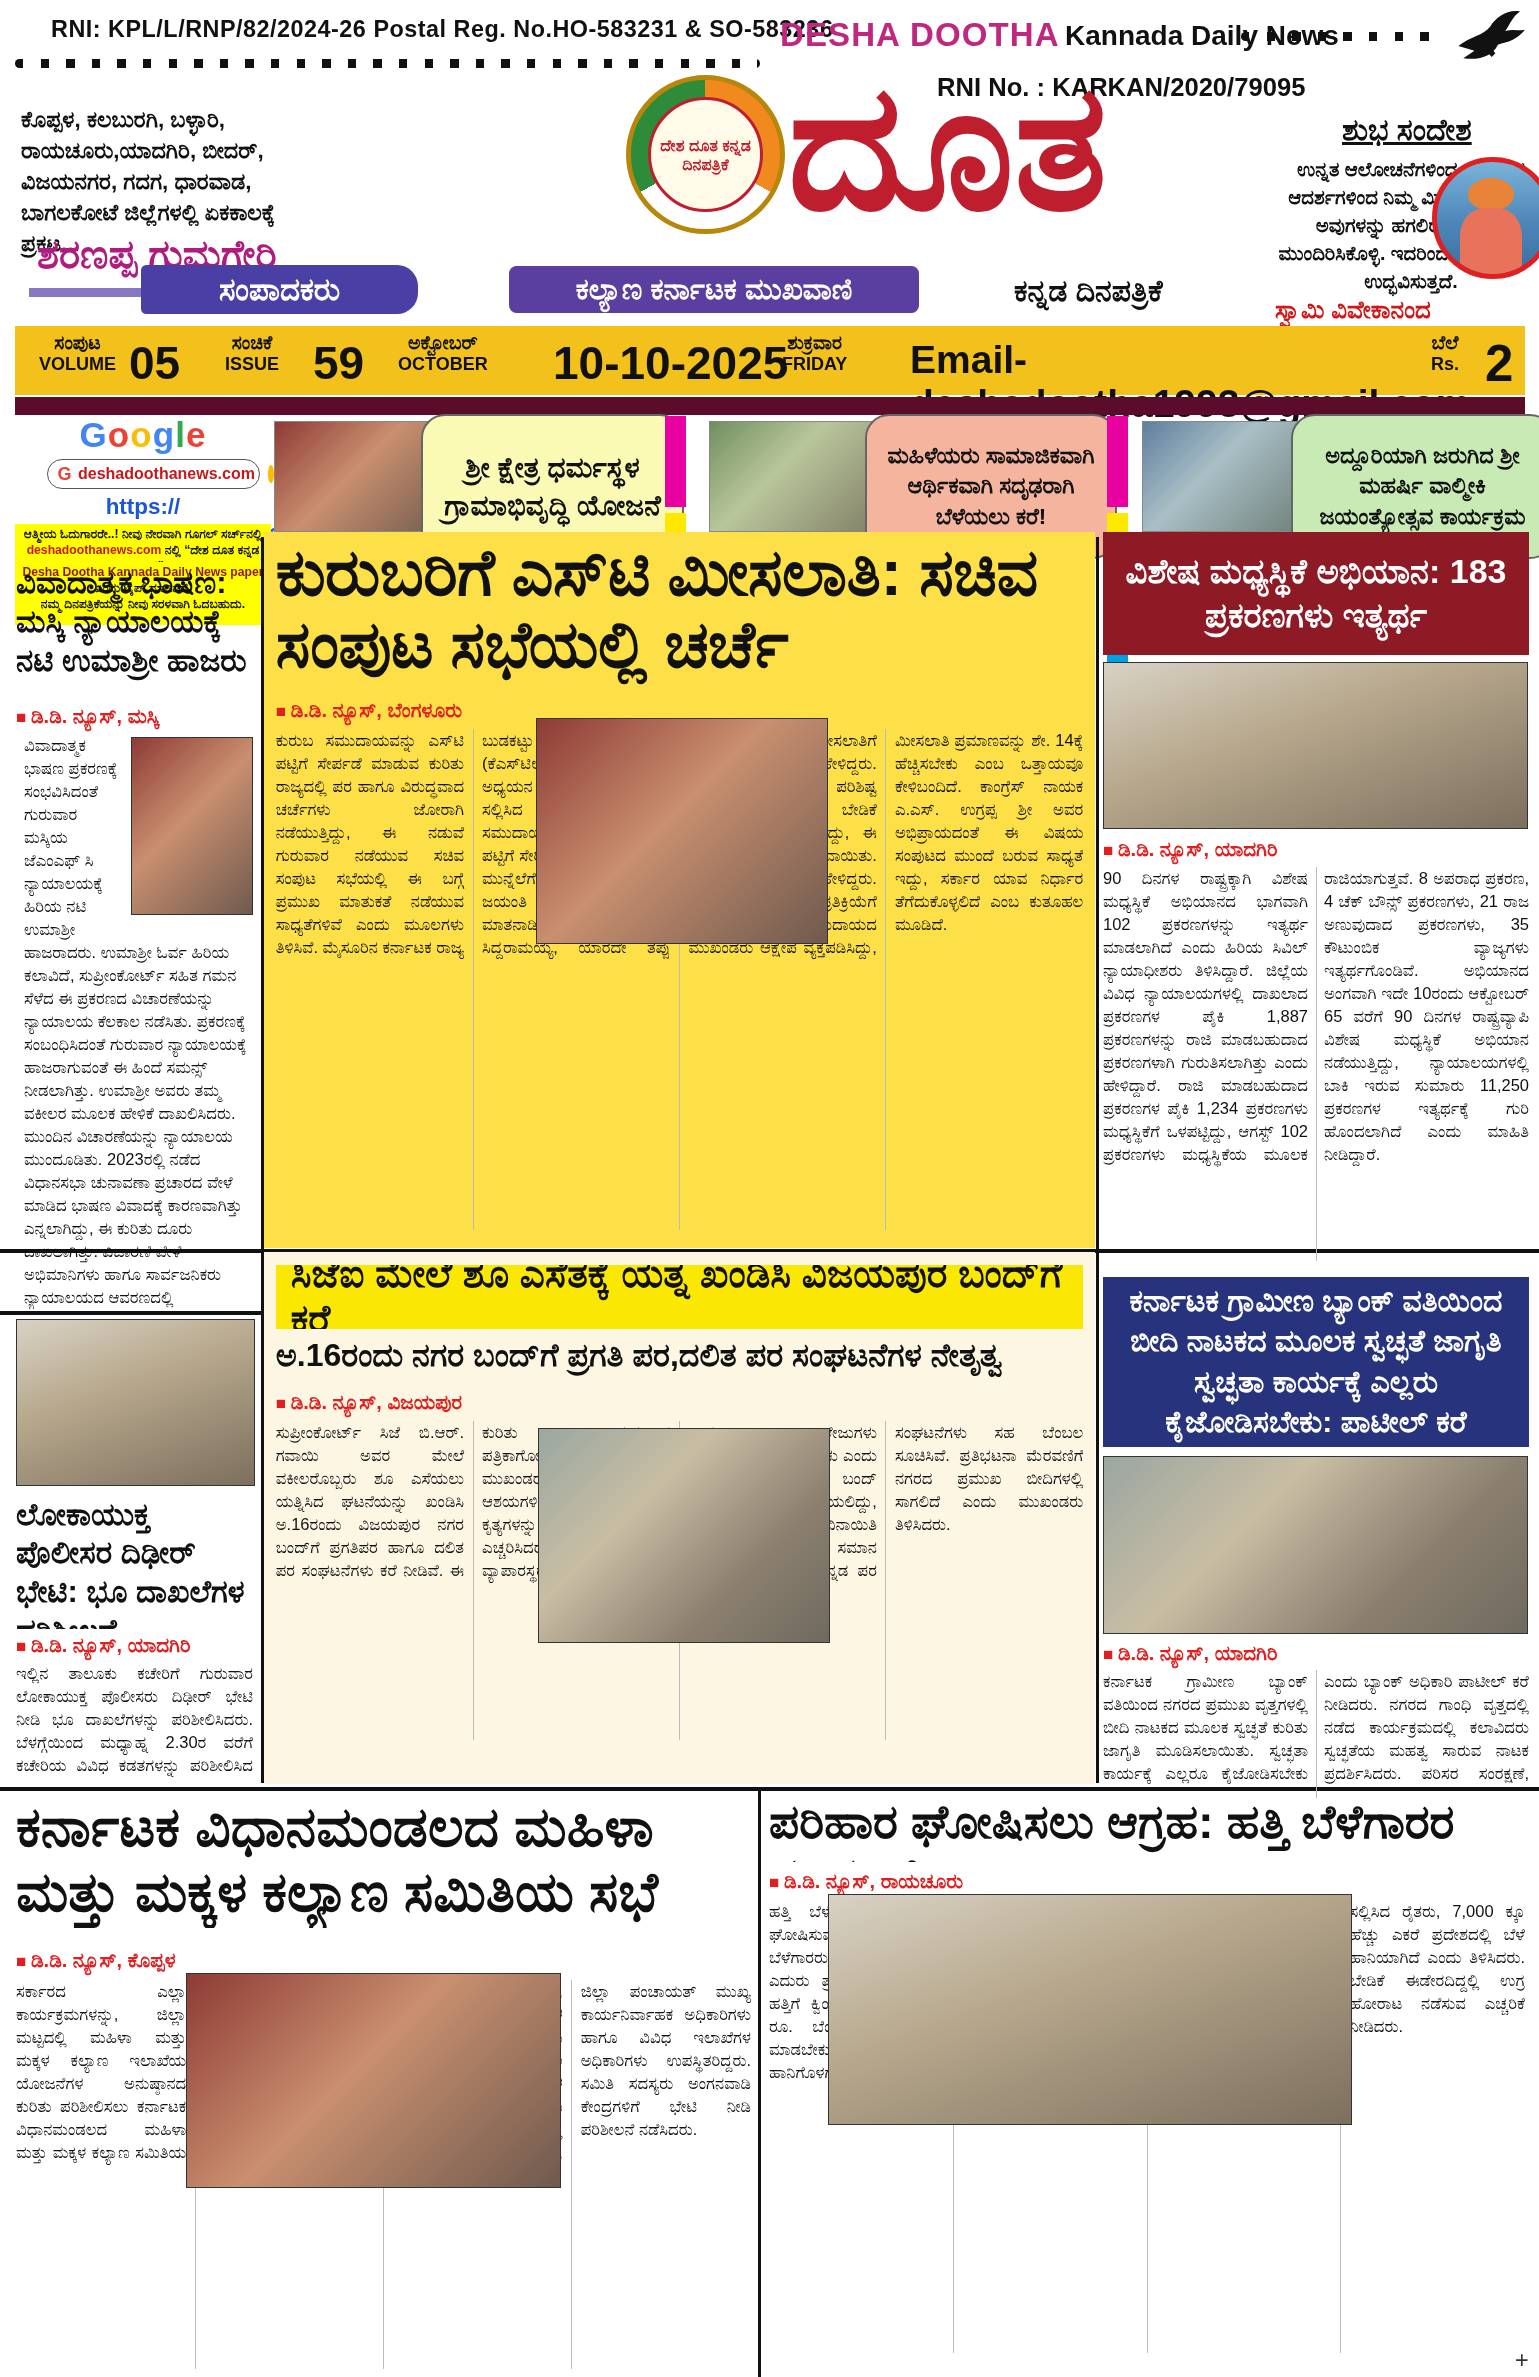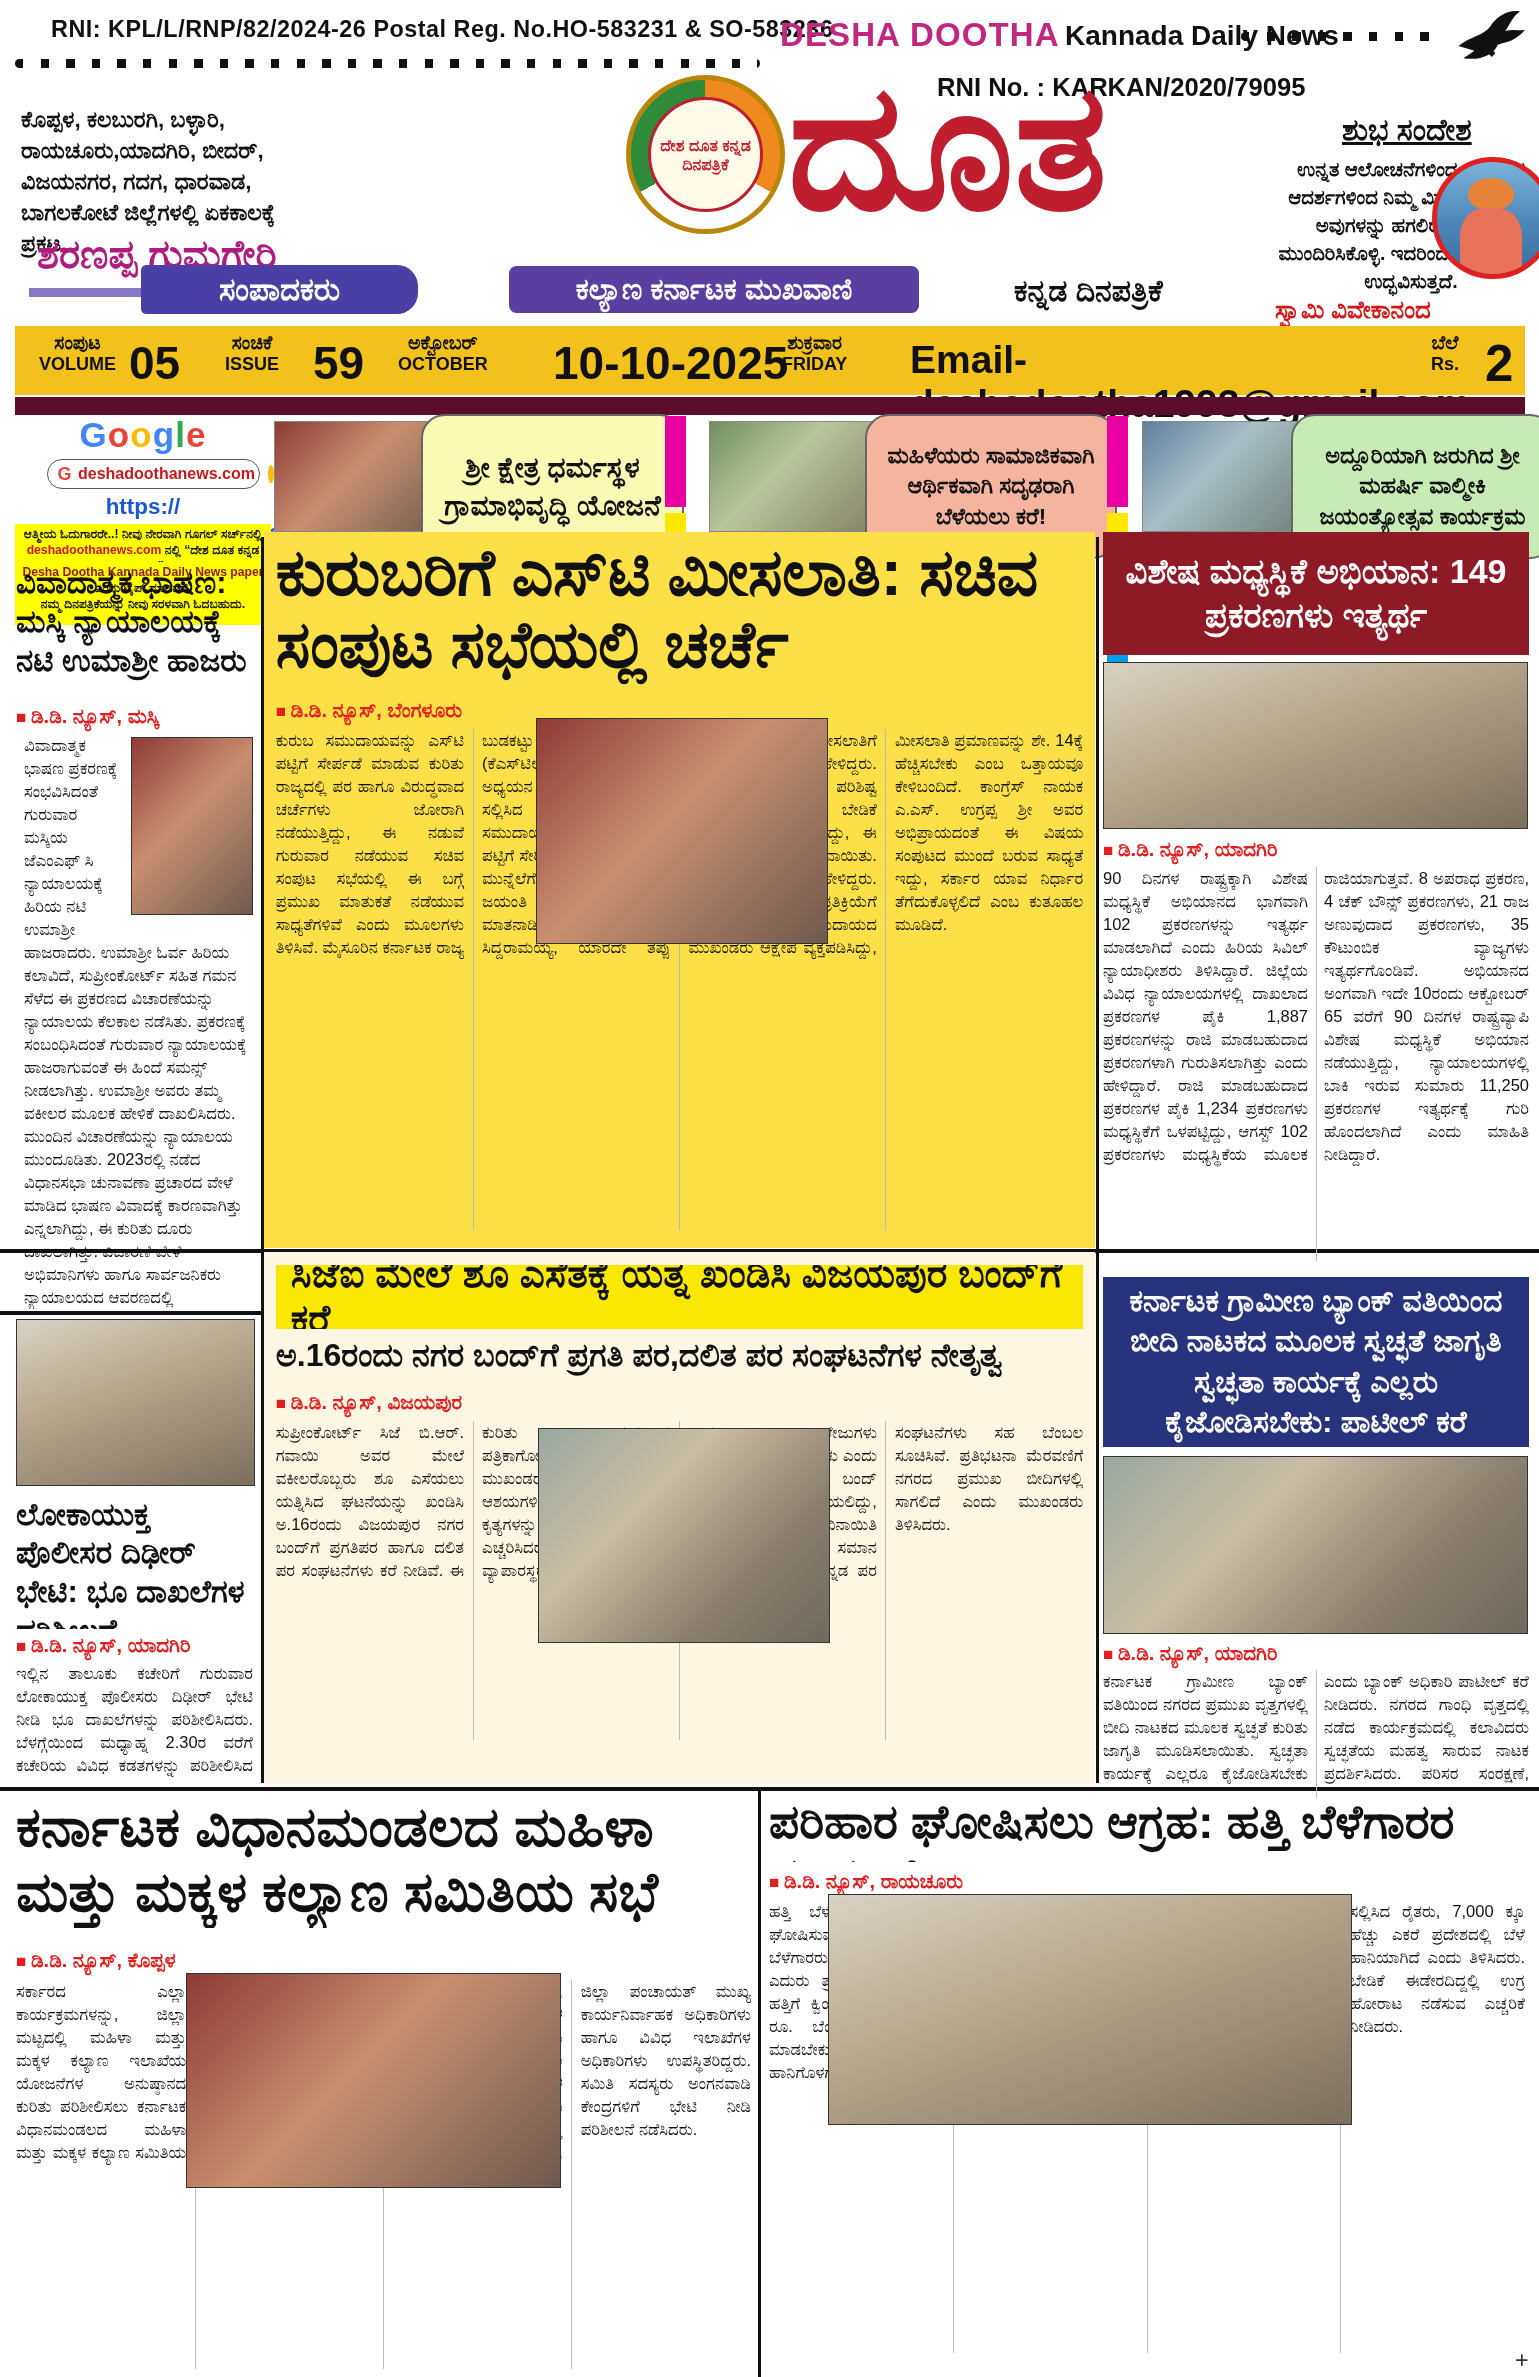--- a/index.html
+++ b/index.html
@@ -232,21 +232,21 @@
   </div>
 
   <div class="abs lead-bg" style="left:264px;top:532px;width:831px;height:716px;">
     <div class="lead-hl clip" style="margin:5.3px 11.7px 0;height:152px;">ಕುರುಬರಿಗೆ ಎಸ್‌ಟಿ ಮೀಸಲಾತಿ: ಸಚಿವ ಸಂಪುಟ ಸಭೆಯಲ್ಲಿ ಚರ್ಚೆ</div>
     <div class="byline" style="margin:9.6px 11.7px 0;">ಡಿ.ಡಿ. ನ್ಯೂಸ್, ಬೆಂಗಳೂರು</div>
     <div class="bodytxt col4 clip" style="margin:7.5px 11.7px 0;height:501px;">ಕುರುಬ ಸಮುದಾಯವನ್ನು ಎಸ್‌ಟಿ ಪಟ್ಟಿಗೆ ಸೇರ್ಪಡೆ ಮಾಡುವ ಕುರಿತು ರಾಜ್ಯದಲ್ಲಿ ಪರ ಹಾಗೂ ವಿರುದ್ಧವಾದ ಚರ್ಚೆಗಳು ಜೋರಾಗಿ ನಡೆಯುತ್ತಿದ್ದು, ಈ ನಡುವೆ ಗುರುವಾರ ನಡೆಯುವ ಸಚಿವ ಸಂಪುಟ ಸಭೆಯಲ್ಲಿ ಈ ಬಗ್ಗೆ ಪ್ರಮುಖ ಮಾತುಕತೆ ನಡೆಯುವ ಸಾಧ್ಯತೆಗಳಿವೆ ಎಂದು ಮೂಲಗಳು ತಿಳಿಸಿವೆ. ಮೈಸೂರಿನ ಕರ್ನಾಟಕ ರಾಜ್ಯ ಬುಡಕಟ್ಟು ಸಂಶೋಧನಾ ಸಂಸ್ಥೆ (ಕೆಎಸ್‌ಟಿಆರ್‌ಐ) ಕುಲಶಾಸ್ತ್ರೀಯ ಅಧ್ಯಯನ ವರದಿಯನ್ನು ಸರ್ಕಾರಕ್ಕೆ ಸಲ್ಲಿಸಿದ ಬೆನ್ನಲ್ಲೇ ಕುರುಬ ಸಮುದಾಯವನ್ನು ಪರಿಶಿಷ್ಟ ಪಂಗಡ ಪಟ್ಟಿಗೆ ಸೇರಿಸುವ ಕುರಿತ ಚರ್ಚೆ ಮತ್ತೆ ಮುನ್ನೆಲೆಗೆ ಬಂದಿದೆ. ನಡೆದ ವಾಲ್ಮೀಕಿ ಜಯಂತಿ ಕಾರ್ಯಕ್ರಮದಲ್ಲಿ ಮಾತನಾಡಿದ ಮುಖ್ಯಮಂತ್ರಿ ಸಿದ್ದರಾಮಯ್ಯ, ಯಾರದೇ ತಪ್ಪು ಮಾಡದয়ಾ ಅವರ ಮೀಸಲಾತಿಗೆ ಧಕ್ಕೆ ಆಗುವುದಿಲ್ಲ ಎಂದು ಹೇಳಿದ್ದರು. ಕುರುಬ ಸಮುದಾಯವನ್ನು ಪರಿಶಿಷ್ಟ ಪಂಗಡಕ್ಕೆ ಸೇರಿಸಬೇಕೆಂಬ ಬೇಡಿಕೆ ಹಲವು ವರ್ಷಗಳಿಂದ ಇದ್ದು, ಈ ಕುರಿತು ಅಧ್ಯಯನ ಅಗತ್ಯವಾಯಿತು. ಮಂಗಳವಾರ ಹೇಳಿದ್ದರು. ಮುಖ್ಯಮಂತ್ರಿಗಳ ಈ ಪ್ರತಿಕ್ರಿಯೆಗೆ ವಾಲ್ಮೀಕಿ ಸಮುದಾಯದ ಮುಖಂಡರು ಆಕ್ಷೇಪ ವ್ಯಕ್ತಪಡಿಸಿದ್ದು, ಮೀಸಲಾತಿ ಪ್ರಮಾಣವನ್ನು ಶೇ. 14ಕ್ಕೆ ಹೆಚ್ಚಿಸಬೇಕು ಎಂಬ ಒತ್ತಾಯವೂ ಕೇಳಿಬಂದಿದೆ. ಕಾಂಗ್ರೆಸ್ ನಾಯಕ ಎ.ಎಸ್. ಉಗ್ರಪ್ಪ ಶ್ರೀ ಅವರ ಅಭಿಪ್ರಾಯದಂತೆ ಈ ವಿಷಯ ಸಂಪುಟದ ಮುಂದೆ ಬರುವ ಸಾಧ್ಯತೆ ಇದ್ದು, ಸರ್ಕಾರ ಯಾವ ನಿರ್ಧಾರ ತೆಗೆದುಕೊಳ್ಳಲಿದೆ ಎಂಬ ಕುತೂಹಲ ಮೂಡಿದೆ.</div>
     <div class="abs photo red photo-frame" style="left:272px;top:186px;width:290px;height:224px;"></div>
   </div>
 
   <div class="abs" style="left:1103px;top:532px;width:426px;">
-    <div class="maroon-box clip" style="height:112px;">ವಿಶೇಷ ಮಧ್ಯಸ್ಥಿಕೆ ಅಭಿಯಾನ: 149 ಪ್ರಕರಣಗಳು ಇತ್ಯರ್ಥ</div>
+    <div class="maroon-box clip" style="height:112px;">ವಿಶೇಷ ಮಧ್ಯಸ್ಥಿಕೆ ಅಭಿಯಾನ: 183 ಪ್ರಕರಣಗಳು ಇತ್ಯರ್ಥ</div>
     <div class="photo hall photo-frame" style="width:423px;height:165px;margin-top:7.5px;"></div>
     <div class="byline" style="margin-top:8.5px;">ಡಿ.ಡಿ. ನ್ಯೂಸ್, ಯಾದಗಿರಿ</div>
     <div class="bodytxt col2 clip" style="height:394px;margin-top:6.4px;">90 ದಿನಗಳ ರಾಷ್ಟ್ರಕ್ಕಾಗಿ ವಿಶೇಷ ಮಧ್ಯಸ್ಥಿಕೆ ಅಭಿಯಾನದ ಭಾಗವಾಗಿ 102 ಪ್ರಕರಣಗಳನ್ನು ಇತ್ಯರ್ಥ ಮಾಡಲಾಗಿದೆ ಎಂದು ಹಿರಿಯ ಸಿವಿಲ್ ನ್ಯಾಯಾಧೀಶರು ತಿಳಿಸಿದ್ದಾರೆ. ಜಿಲ್ಲೆಯ ವಿವಿಧ ನ್ಯಾಯಾಲಯಗಳಲ್ಲಿ ದಾಖಲಾದ ಪ್ರಕರಣಗಳ ಪೈಕಿ 1,887 ಪ್ರಕರಣಗಳನ್ನು ರಾಜಿ ಮಾಡಬಹುದಾದ ಪ್ರಕರಣಗಳಾಗಿ ಗುರುತಿಸಲಾಗಿತ್ತು ಎಂದು ಹೇಳಿದ್ದಾರೆ. ರಾಜಿ ಮಾಡಬಹುದಾದ ಪ್ರಕರಣಗಳ ಪೈಕಿ 1,234 ಪ್ರಕರಣಗಳು ಮಧ್ಯಸ್ಥಿಕೆಗೆ ಒಳಪಟ್ಟಿದ್ದು, ಆಗಸ್ಟ್ 102 ಪ್ರಕರಣಗಳು ಮಧ್ಯಸ್ಥಿಕೆಯ ಮೂಲಕ ರಾಜಿಯಾಗುತ್ತವೆ. 8 ಅಪರಾಧ ಪ್ರಕರಣ, 4 ಚೆಕ್ ಬೌನ್ಸ್ ಪ್ರಕರಣಗಳು, 21 ರಾಜ ಅಣುವುದಾದ ಪ್ರಕರಣಗಳು, 35 ಕೌಟುಂಬಿಕ ವ್ಯಾಜ್ಯಗಳು ಇತ್ಯರ್ಥಗೊಂಡಿವೆ. ಅಭಿಯಾನದ ಅಂಗವಾಗಿ ಇದೇ 10ರಂದು ಆಕ್ಟೋಬರ್ 65 ವರೆಗೆ 90 ದಿನಗಳ ರಾಷ್ಟ್ರವ್ಯಾಪಿ ವಿಶೇಷ ಮಧ್ಯಸ್ಥಿಕೆ ಅಭಿಯಾನ ನಡೆಯುತ್ತಿದ್ದು, ನ್ಯಾಯಾಲಯಗಳಲ್ಲಿ ಬಾಕಿ ಇರುವ ಸುಮಾರು 11,250 ಪ್ರಕರಣಗಳ ಇತ್ಯರ್ಥಕ್ಕೆ ಗುರಿ ಹೊಂದಲಾಗಿದೆ ಎಂದು ಮಾಹಿತಿ ನೀಡಿದ್ದಾರೆ.</div>
   </div>
 
   <div class="abs mid-bg" style="left:264px;top:1252px;width:831px;height:532px;">
     <div class="yellow-hl clip" style="margin:12.8px 11.7px 0;height:64px;">ಸಿಜೆಐ ಮೇಲೆ ಶೂ ಎಸೆತಕ್ಕೆ ಯತ್ನ ಖಂಡಿಸಿ ವಿಜಯಪುರ ಬಂದ್‌ಗೆ ಕರೆ</div>
     <div class="sub-hl clip" style="margin:8.5px 11.7px 0;height:43px;">ಅ.16ರಂದು ನಗರ ಬಂದ್‌ಗೆ ಪ್ರಗತಿ ಪರ,ದಲಿತ ಪರ ಸಂಘಟನೆಗಳ ನೇತೃತ್ವ</div>
     <div class="byline" style="margin:10.6px 11.7px 0;">ಡಿ.ಡಿ. ನ್ಯೂಸ್, ವಿಜಯಪುರ</div>
     <div class="bodytxt col4 clip" style="margin:7.5px 11.7px 0;height:319px;">ಸುಪ್ರೀಂಕೋರ್ಟ್ ಸಿಜೆ ಬಿ.ಆರ್. ಗವಾಯಿ ಅವರ ಮೇಲೆ ವಕೀಲರೊಬ್ಬರು ಶೂ ಎಸೆಯಲು ಯತ್ನಿಸಿದ ಘಟನೆಯನ್ನು ಖಂಡಿಸಿ ಅ.16ರಂದು ವಿಜಯಪುರ ನಗರ ಬಂದ್‌ಗೆ ಪ್ರಗತಿಪರ ಹಾಗೂ ದಲಿತ ಪರ ಸಂಘಟನೆಗಳು ಕರೆ ನೀಡಿವೆ. ಈ ಕುರಿತು ಗುರುವಾರ ಪತ್ರಿಕಾಗೋಷ್ಠಿಯಲ್ಲಿ ಮಾತನಾಡಿದ ಮುಖಂಡರು, ಸಂವಿಧಾನದ ಆಶಯಗಳಿಗೆ ಧಕ್ಕೆ ತರುವ ಇಂತಹ ಕೃತ್ಯಗಳನ್ನು ಸಹಿಸುವುದಿಲ್ಲ ಎಂದು ಎಚ್ಚರಿಸಿದರು. ನಗರದ ಎಲ್ಲಾ ವ್ಯಾಪಾರಸ್ಥರು, ಸಾರಿಗೆ ಸಂಸ್ಥೆಗಳು ಹಾಗೂ ಶಾಲಾ-ಕಾಲೇಜುಗಳು ಬಂದ್‌ಗೆ ಬೆಂಬಲ ನೀಡಬೇಕು ಎಂದು ಮನವಿ ಮಾಡಿದರು. ಬಂದ್ ಶಾಂತಿಯುತವಾಗಿ ನಡೆಯಲಿದ್ದು, ಅಗತ್ಯ ಸೇವೆಗಳಿಗೆ ವಿನಾಯಿತಿ ನೀಡಲಾಗುವುದು ಎಂದರು. ಸಮಾನ ಮನಸ್ಕ ಸಂಘಟನೆಗಳು, ಕನ್ನಡ ಪರ ಸಂಘಟನೆಗಳು ಸಹ ಬೆಂಬಲ ಸೂಚಿಸಿವೆ. ಪ್ರತಿಭಟನಾ ಮೆರವಣಿಗೆ ನಗರದ ಪ್ರಮುಖ ಬೀದಿಗಳಲ್ಲಿ ಸಾಗಲಿದೆ ಎಂದು ಮುಖಂಡರು ತಿಳಿಸಿದರು.</div>

